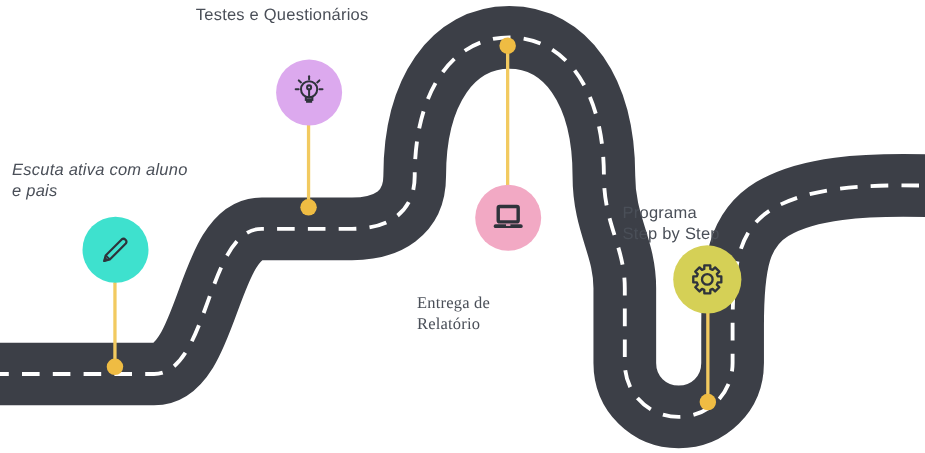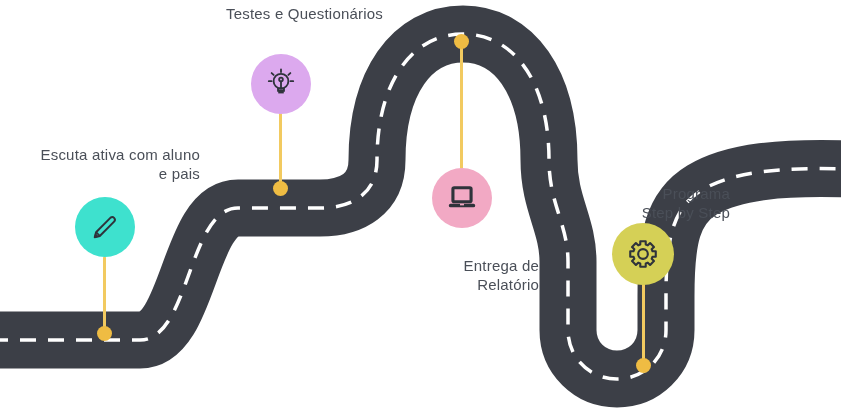--- a/index.html
+++ b/index.html
@@ -3,39 +3,39 @@
 <meta charset="utf-8">
 <style>
   html,body{margin:0;padding:0;background:#fff;}
   .canvas{
     position:relative;width:841px;height:412px;background:#fff;overflow:hidden;
     font-family:"Liberation Sans",sans-serif;
   }
   .road-svg{position:absolute;left:0;top:0;z-index:1;}
   .milestone{position:static;}
   .label{
-    position:absolute;z-index:4;text-align:right;white-space:pre-line;
+    position:absolute;z-index:4;text-align:left;white-space:pre-line;
     font-size:15px;line-height:19px;letter-spacing:.2px;
   }
   .connector-line{position:absolute;z-index:2;width:3px;border-radius:2px;}
   .connector-dot{position:absolute;z-index:3;width:15px;height:15px;border-radius:50%;}
   .marker{
     position:absolute;z-index:5;width:60px;height:60px;border-radius:50%;
     display:flex;align-items:center;justify-content:center;
   }
   .marker svg{display:block;}
-  .m1-label{left:0;top:145px;width:200px;}
+  .m1-label{left:11px;top:145px;width:200px;font-style:italic;}
   .m1-circle{left:75px;top:197px;}
   .m1-line{left:103px;top:256px;height:78px;}
   .m1-dot{left:97px;top:326px;}
   .m2-label{left:178px;top:4px;width:205px;}
   .m2-circle{left:251px;top:54px;}
   .m2-line{left:279px;top:112px;height:77px;}
   .m2-dot{left:273px;top:181px;}
-  .m3-label{left:379px;top:256px;width:160px;}
+  .m3-label{left:379px;top:267px;width:160px;font-family:Liberation Serif, serif;}
   .m3-circle{left:432px;top:168px;}
   .m3-line{left:460px;top:41px;height:128px;}
   .m3-dot{left:454px;top:34px;}
   .m4-label{left:566px;top:184px;width:164px;}
   .m4-circle{left:612px;top:223px;width:62px;height:62px;}
   .m4-line{left:642px;top:283px;height:84px;}
   .m4-dot{left:636px;top:358px;}
 </style>
 </head>
 <body>

